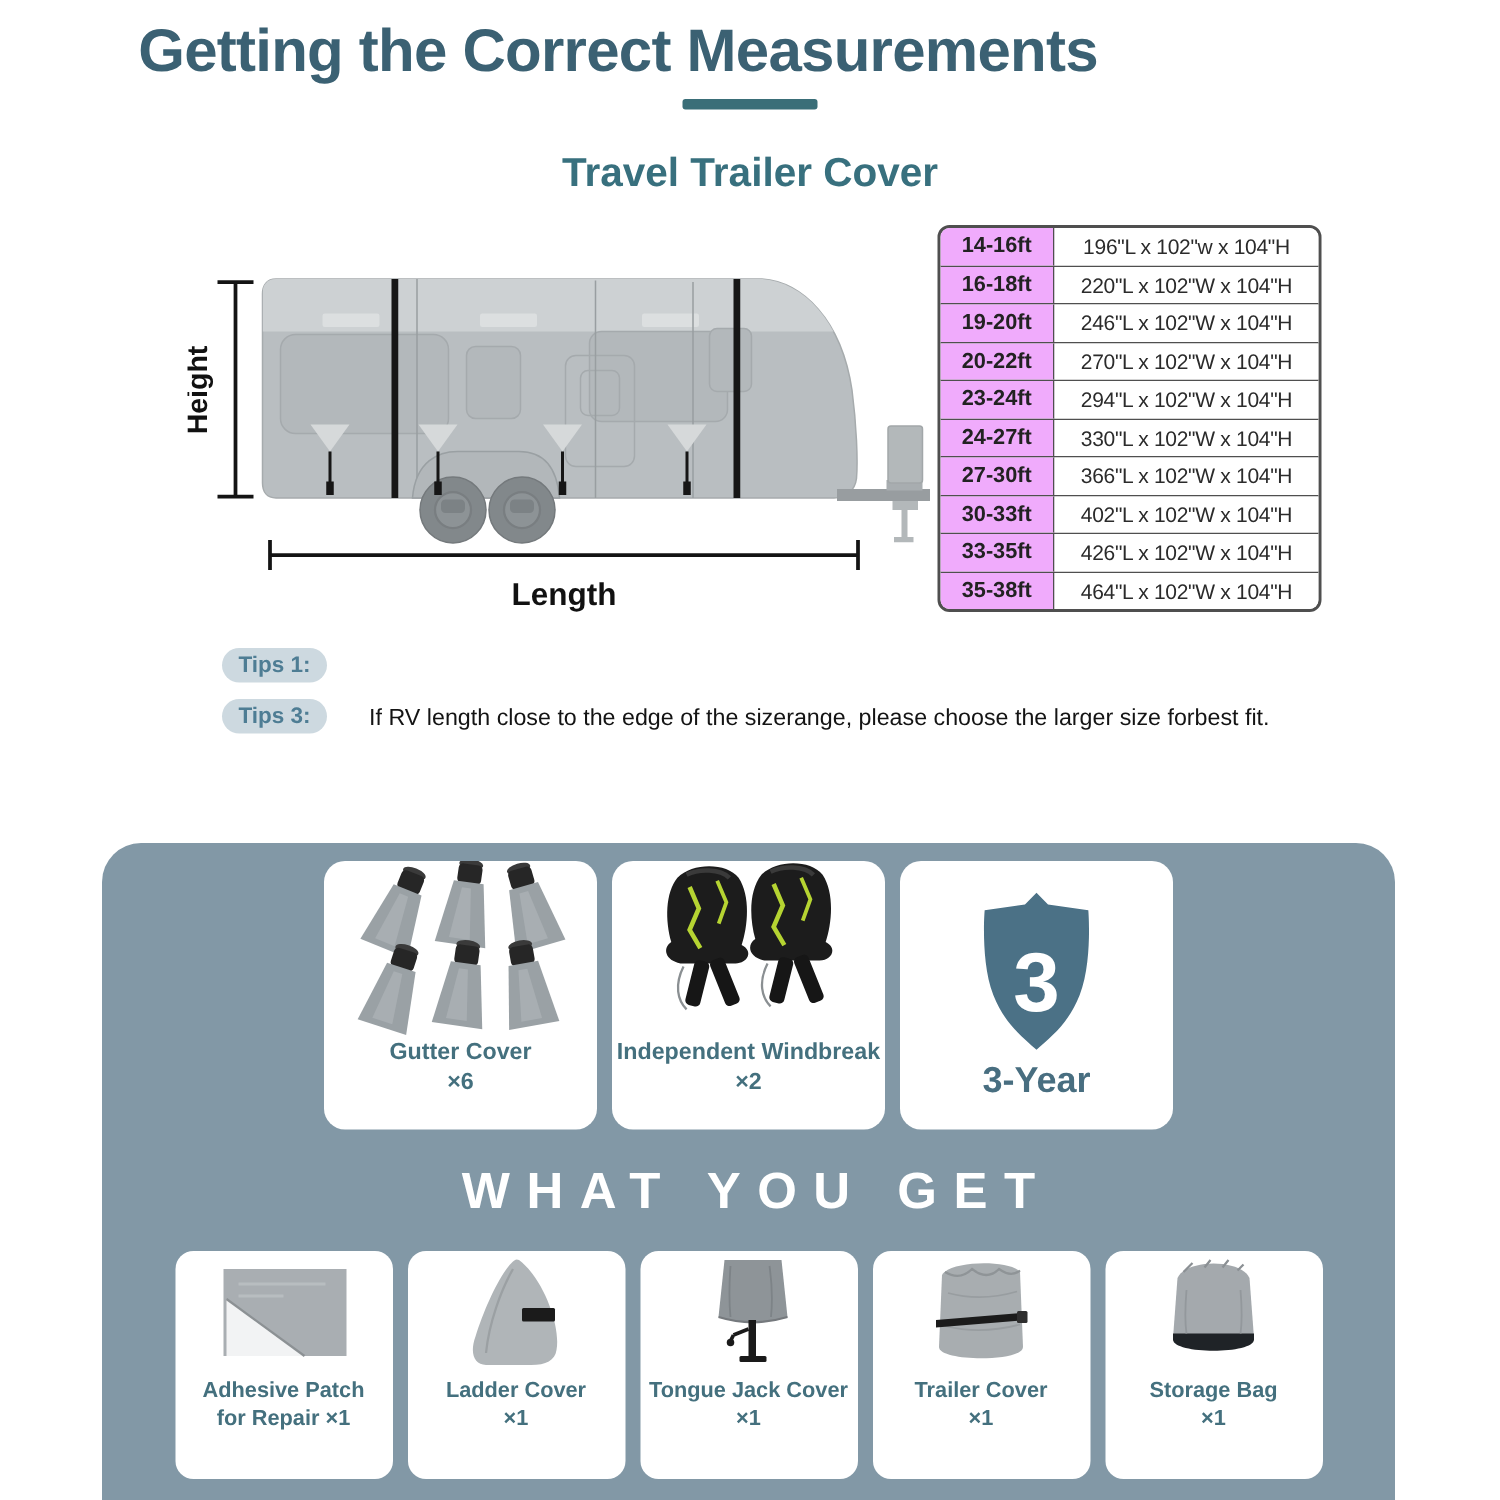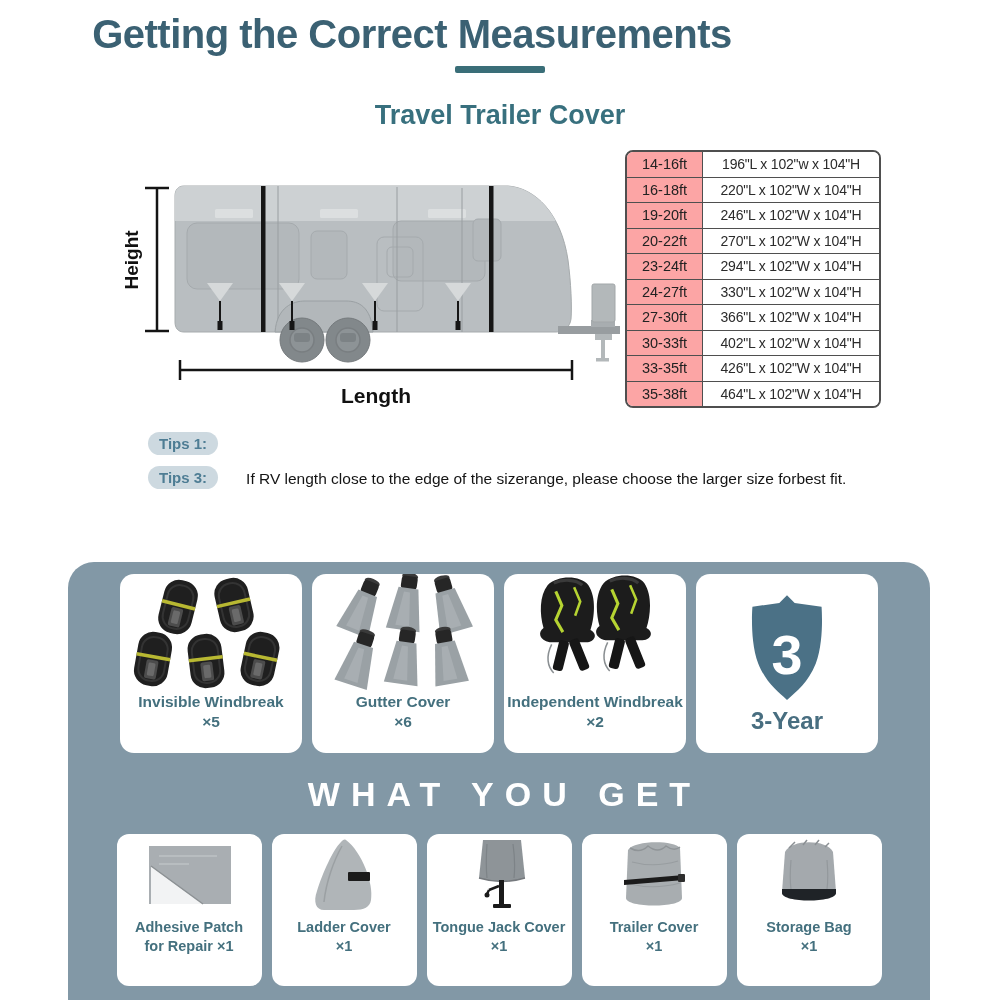--- a/index.html
+++ b/index.html
@@ -11,21 +11,21 @@
          color:#3b6173; letter-spacing:-0.5px;}
   .divider{left:455px; top:66px; width:90px; height:7px; background:#3a6e78; border-radius:2px;}
   .subtitle{left:0; top:100px; width:1000px; text-align:center; font-size:27px; font-weight:700; color:#38707e;}
 
   
   .size-table{left:625px; top:150px; width:252px; border:2px solid #4f4f4f; border-radius:8px;
               overflow:hidden; background:#fff;}
   .size-row{display:grid; grid-template-columns:76px 1fr; border-top:1.5px solid #4f4f4f;}
   .size-row:first-child{border-top:none;}
   .size-cell{height:24.5px; display:flex; align-items:center; justify-content:center;
-             font-size:14.5px; font-weight:400; background:#fca5a5; color:#222; border-right:1.5px solid #4f4f4f;}
+             font-size:14.5px; font-weight:700; background:#f0abfc; color:#222; border-right:1.5px solid #4f4f4f;}
   .dims-cell{height:24.5px; display:flex; align-items:center; justify-content:center;
              font-size:14px; color:#2b2b2b; background:#fff; letter-spacing:-0.2px;}
 
   
   .tips{left:148px; top:432px; width:760px;}
   .tip-row{display:flex; align-items:flex-start; gap:28px; margin-bottom:11px;}
   .tip-badge{flex:none; background:#cdd9e0; color:#4e7d94; font-weight:700; font-size:15px;
              padding:3px 11px; border-radius:15px;}
   .tip-text{font-size:15.5px; color:#141414; line-height:1.4; padding-top:2px;}
   .tip-text.w1{max-width:645px;}
@@ -198,44 +198,20 @@
   <div class="tip-row">
     <span class="tip-badge">Tips 3:</span>
     <span class="tip-text">If RV length close to the edge of the sizerange, please choose the larger size forbest fit.</span>
   </div>
 </div>
 
 <div class="abs bottom-section">
 
   <div class="card-row top">
 
-    <div class="card big">
-      <div class="card-img">
-        <svg width="170" height="118" viewBox="0 0 170 118">
-          <defs>
-            <g id="iwstrap">
-              <rect x="-17" y="-27" width="34" height="54" rx="15" fill="#1f1f1f"></rect>
-              <rect x="-13" y="-22" width="26" height="44" rx="12" fill="none" stroke="#333" stroke-width="2"></rect>
-              <rect x="-17" y="-4" width="34" height="3.5" fill="#b8b832"></rect>
-              <rect x="-6" y="1" width="12" height="19" rx="2" fill="#4c4c4c"></rect>
-              <rect x="-3.5" y="4" width="7" height="13" rx="1.5" fill="#6a6a6a"></rect>
-            </g>
-          </defs>
-          <use href="#iwstrap" transform="translate(52,33) rotate(14)"></use>
-          <use href="#iwstrap" transform="translate(108,31) rotate(-13)"></use>
-          <use href="#iwstrap" transform="translate(27,85) rotate(10)"></use>
-          <use href="#iwstrap" transform="translate(80,87) rotate(-7)"></use>
-          <use href="#iwstrap" transform="translate(134,85) rotate(12)"></use>
-        </svg>
-      </div>
-      <div class="card-label">
-        <div>Invisible Windbreak</div>
-        <div>×5</div>
-      </div>
-    </div>
 
     <div class="card big">
       <div class="card-img">
         <svg width="170" height="118" viewBox="0 0 170 118">
           <defs>
             <g id="gcfunnel">
               <ellipse cx="0" cy="-30" rx="8" ry="3.5" fill="#3a3a3a"></ellipse>
               <rect x="-8" y="-30" width="16" height="13" rx="3" fill="#262626"></rect>
               <path d="M-10,-18 L10,-18 L17,24 L-17,24 Z" fill="#9aa1a5"></path>
               <path d="M-4,-14 L2,-14 L6,20 L-8,20 Z" fill="#a8aeb2"></path>

